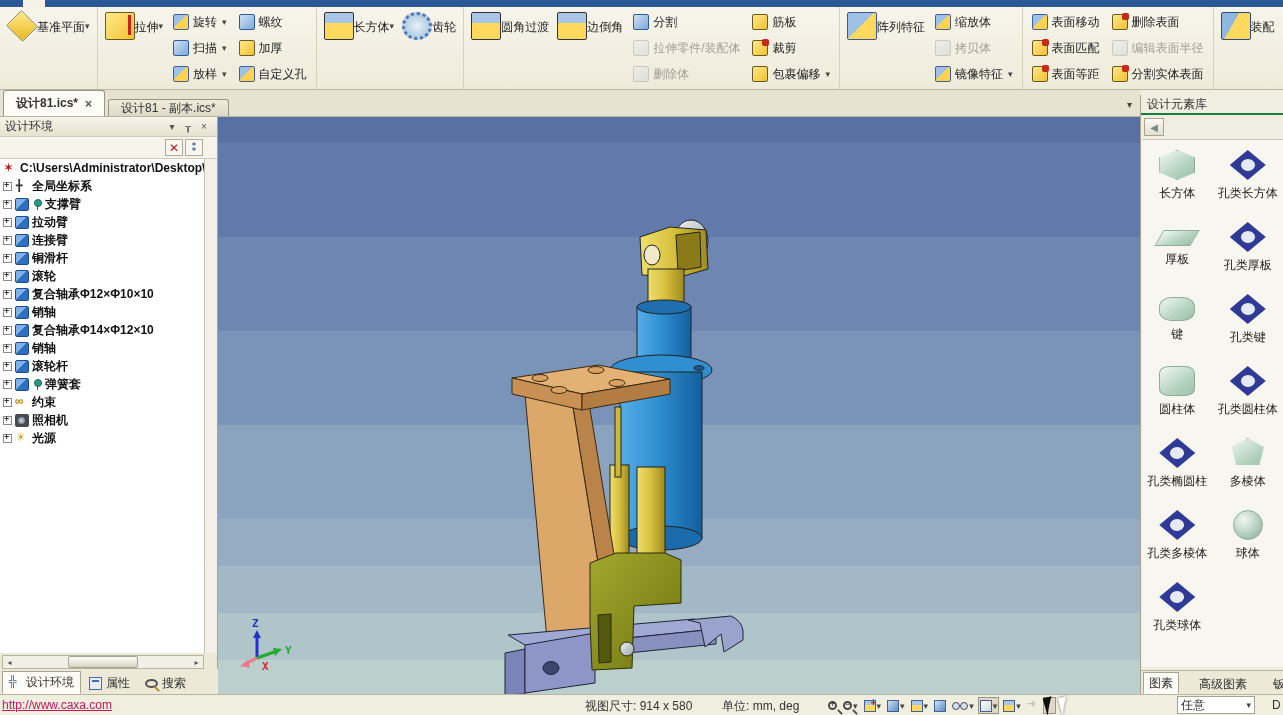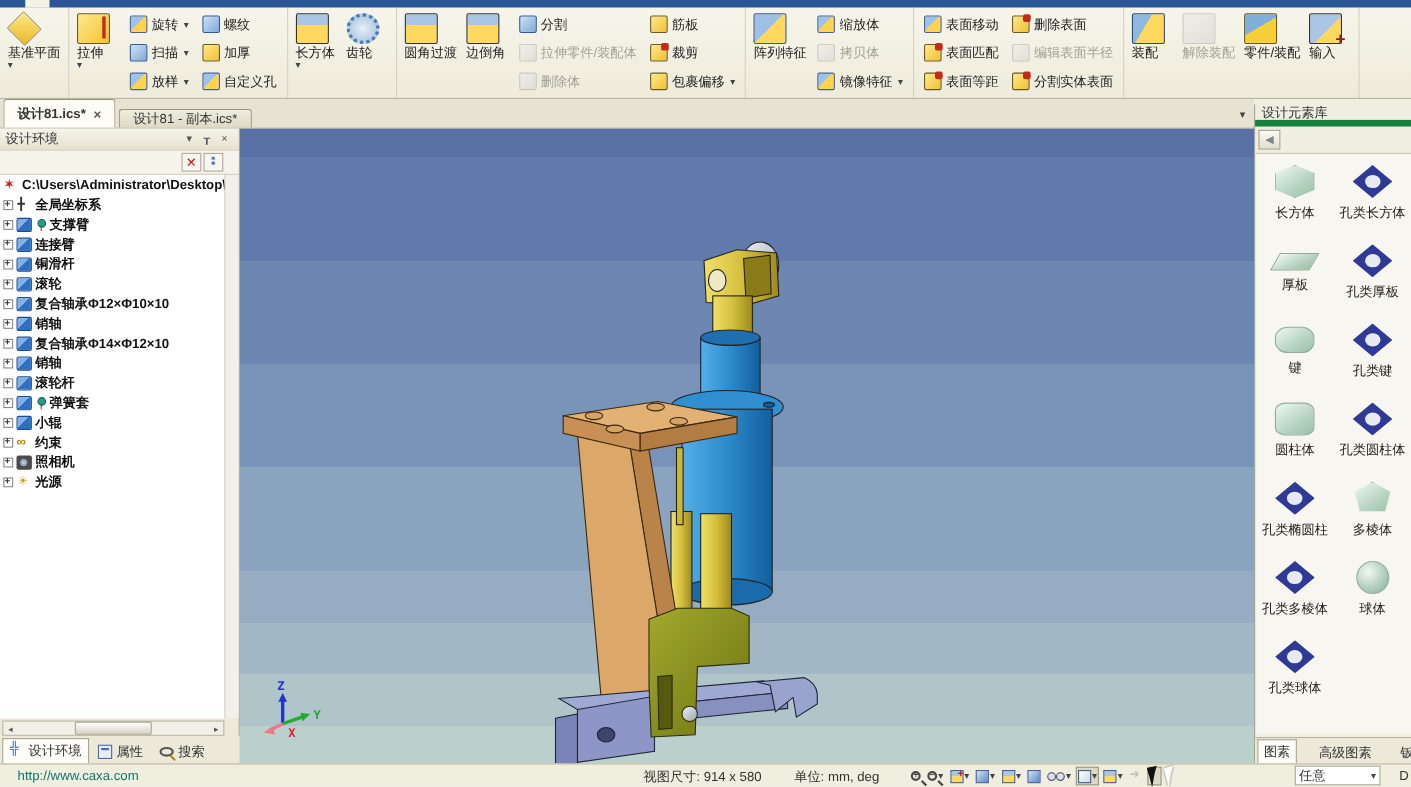--- a/index.html
+++ b/index.html
@@ -6,21 +6,21 @@
   html,body { width:1283px; height:715px; overflow:hidden; font-family:"Liberation Sans","DejaVu Sans",sans-serif; background:#f0eee0; }
   #app { position:relative; width:1283px; height:715px; }
 
   
   .titlebar { position:absolute; left:0; top:0; width:1283px; height:7px; background:#2b5797; }
   .title-tab { position:absolute; left:23px; top:0; width:22px; height:7px; background:#f5f3e8; }
 
   
   .ribbon { position:absolute; left:0; top:7px; width:1283px; height:83px; background:linear-gradient(#f7f5ea,#eeebdb); border-bottom:1px solid #b9b5a1; display:flex; align-items:stretch; overflow:hidden; }
   .rb-group { display:flex; align-items:flex-start; padding:2px 3px; border-right:1px solid #d5d1bd; }
-  .rb-big { display:flex; flex-direction:column; justify-content:flex-start; min-width:46px; padding:2px 3px; font-size:12px; color:#222; cursor:default; border:1px solid transparent; border-radius:2px; }
+  .rb-big { display:flex; align-items:center; justify-content:flex-start; min-width:46px; padding:2px 3px; font-size:12px; color:#222; cursor:default; border:1px solid transparent; border-radius:2px; }
   .rb-label { white-space:nowrap; line-height:14px; margin-top:1px; }
   .caret { font-size:9px; color:#444; line-height:8px; }
   .rb-cols { display:flex; }
   .rb-col { display:flex; flex-direction:column; justify-content:flex-start; }
   .rb-small { display:flex; align-items:center; height:26px; font-size:12px; color:#222; padding:0 5px; gap:4px; white-space:nowrap; border:1px solid transparent; border-radius:2px; }
   .rb-small .caret { margin-left:1px; }
   .disabled { color:#a3a095 !important; }
   .disabled .si, .disabled .bi { filter:grayscale(1) opacity(.45); }
 
   
@@ -93,21 +93,21 @@
 
   
   .viewport { position:absolute; left:218px; top:117px; width:922px; height:577px;
     background:linear-gradient(to bottom,
       #5870a4 0 26px, #617aab 26px 120px, #6d86b2 120px 214px, #7a93b9 214px 308px,
       #8aa3bf 308px 402px, #96acc2 402px 449px, #a2b8c6 449px 496px, #afc5c9 496px 543px, #bbd0cc 543px 577px); }
   .viewport svg { position:absolute; left:0; top:0; }
 
   
   .rightpanel { position:absolute; left:1140px; top:95px; width:143px; height:599px; background:#f0eee1; border-left:1px solid #a8a492; }
-  .rp-header { height:20px; display:flex; align-items:center; padding:0 6px; font-size:12px; color:#333; border-bottom:6px solid #15803d; }
+  .rp-header { height:20px; display:flex; align-items:center; padding:0 6px; font-size:12px; color:#333; border-bottom:2px solid #15803d; }
   .rp-back { margin:3px 0 0 3px; width:20px; height:18px; border:1px solid #a8a492; background:linear-gradient(#fbfaf4,#e2dfcd); display:flex; align-items:center; justify-content:center; color:#7a8a86; font-size:10px; }
   .rp-items { position:absolute; left:1px; top:44px; width:141px; height:528px; background:#f7f6f0; border-top:1px solid #c8c4b2; overflow:hidden; display:grid; grid-template-columns:1fr 1fr; align-content:start; row-gap:8px; padding-top:10px; }
   .lib-item { display:flex; flex-direction:column; align-items:center; gap:5px; font-size:12px; color:#222; height:64px; }
   .lib-ico { width:36px; height:30px; position:relative; }
   .lib-cube,.lib-plate,.lib-key,.lib-cyl,.lib-ellcyl,.lib-poly,.lib-sphere {
     background:linear-gradient(145deg,#f0f8f0,#b6d4c0 60%,#9cc0aa); border:1px solid #93ac99; }
   .lib-cube { clip-path:polygon(50% 0,100% 25%,100% 75%,50% 100%,0 75%,0 25%); }
   .lib-plate { height:16px; margin-top:8px; transform:skewX(-30deg); }
   .lib-key { border-radius:12px/10px; height:24px; margin-top:3px; }
   .lib-cyl { border-radius:10px/7px; }
@@ -115,21 +115,21 @@
   .lib-poly { clip-path:polygon(50% 0,95% 30%,82% 90%,18% 90%,5% 30%); }
   .lib-sphere { border-radius:50%; width:30px; background:radial-gradient(circle at 35% 32%,#f2f8f2,#a8c8b4 65%,#8aaa96); }
   .lib-hole { background:#2f3a96; clip-path:polygon(50% 0,100% 50%,50% 100%,0 50%); }
   .lib-hole .lib-inner { position:absolute; left:30%; top:30%; width:40%; height:40%; background:#e6eaf2; border-radius:50%; }
   .rp-tabs { position:absolute; left:0; bottom:0; width:143px; height:24px; display:flex; align-items:flex-end; background:#ece9d8; border-top:1px solid #b8b4a2; padding-left:2px; gap:14px; }
   .rp-tab { font-size:12px; color:#333; height:20px; padding:0 5px; display:flex; align-items:center; border:1px solid transparent; white-space:nowrap; }
   .rp-tab.active { background:#fdfcf7; border-color:#a8a492; border-bottom-color:#fdfcf7; height:22px; }
 
   
   .statusbar { position:absolute; left:0; top:694px; width:1283px; height:21px; background:#f0eede; border-top:1px solid #b9b5a1; font-size:12px; color:#333; }
-  .sb-link { position:absolute; left:16px; top:3px; color:#0f766e; }
+  .sb-link { position:absolute; left:2px; top:3px; color:#be185d; text-decoration:underline; }
   .sb-viewsize { position:absolute; left:585px; top:3px; }
   .sb-units { position:absolute; left:722px; top:3px; }
   .sb-icons { position:absolute; left:826px; top:1px; height:19px; display:flex; align-items:center; gap:2px; }
   .sb-btn { height:17px; display:flex; align-items:center; padding:0 1px; gap:1px; border:1px solid transparent; }
   .sb-btn.pressed { background:#ddd9c6; border-color:#9a9684; }
   .mag { width:9px; height:9px; border:2px solid #4a4a4a; border-radius:50%; position:relative; }
   .mag::after { content:""; position:absolute; left:7px; top:8px; width:6px; height:2px; background:#4a4a4a; transform:rotate(45deg); }
   .mag.plus::before { content:"+"; position:absolute; left:0px; top:-4px; font-size:9px; color:#222; }
   .mag.minus::before { content:"−"; position:absolute; left:0px; top:-4px; font-size:9px; color:#222; }
   .scube { width:12px; height:12px; background:linear-gradient(#a9c6e6 0 40%,#ffd95e 40%); border:1px solid #44609a; }
@@ -373,20 +373,26 @@
             <span>全局坐标系</span>
           </div>
 
           <div class="tree-row">
             <span class="expander"></span>
             <span class="t-ico t-part"></span>
             <span class="t-pin"></span>
             <span>支撑臂</span>
           </div>
 
+          <div class="tree-row">
+            <span class="expander"></span>
+            <span class="t-ico t-part"></span>
+
+            <span>拉动臂</span>
+          </div>
 
           <div class="tree-row">
             <span class="expander"></span>
             <span class="t-ico t-part"></span>
 
             <span>连接臂</span>
           </div>
 
           <div class="tree-row">
             <span class="expander"></span>
@@ -437,26 +443,20 @@
             <span>滚轮杆</span>
           </div>
 
           <div class="tree-row">
             <span class="expander"></span>
             <span class="t-ico t-part"></span>
             <span class="t-pin"></span>
             <span>弹簧套</span>
           </div>
 
-          <div class="tree-row">
-            <span class="expander"></span>
-            <span class="t-ico t-part"></span>
-
-            <span>小辊</span>
-          </div>
 
           <div class="tree-row">
             <span class="expander"></span>
             <span class="t-ico t-constraint"></span>
 
             <span>约束</span>
           </div>
 
           <div class="tree-row">
             <span class="expander"></span>

